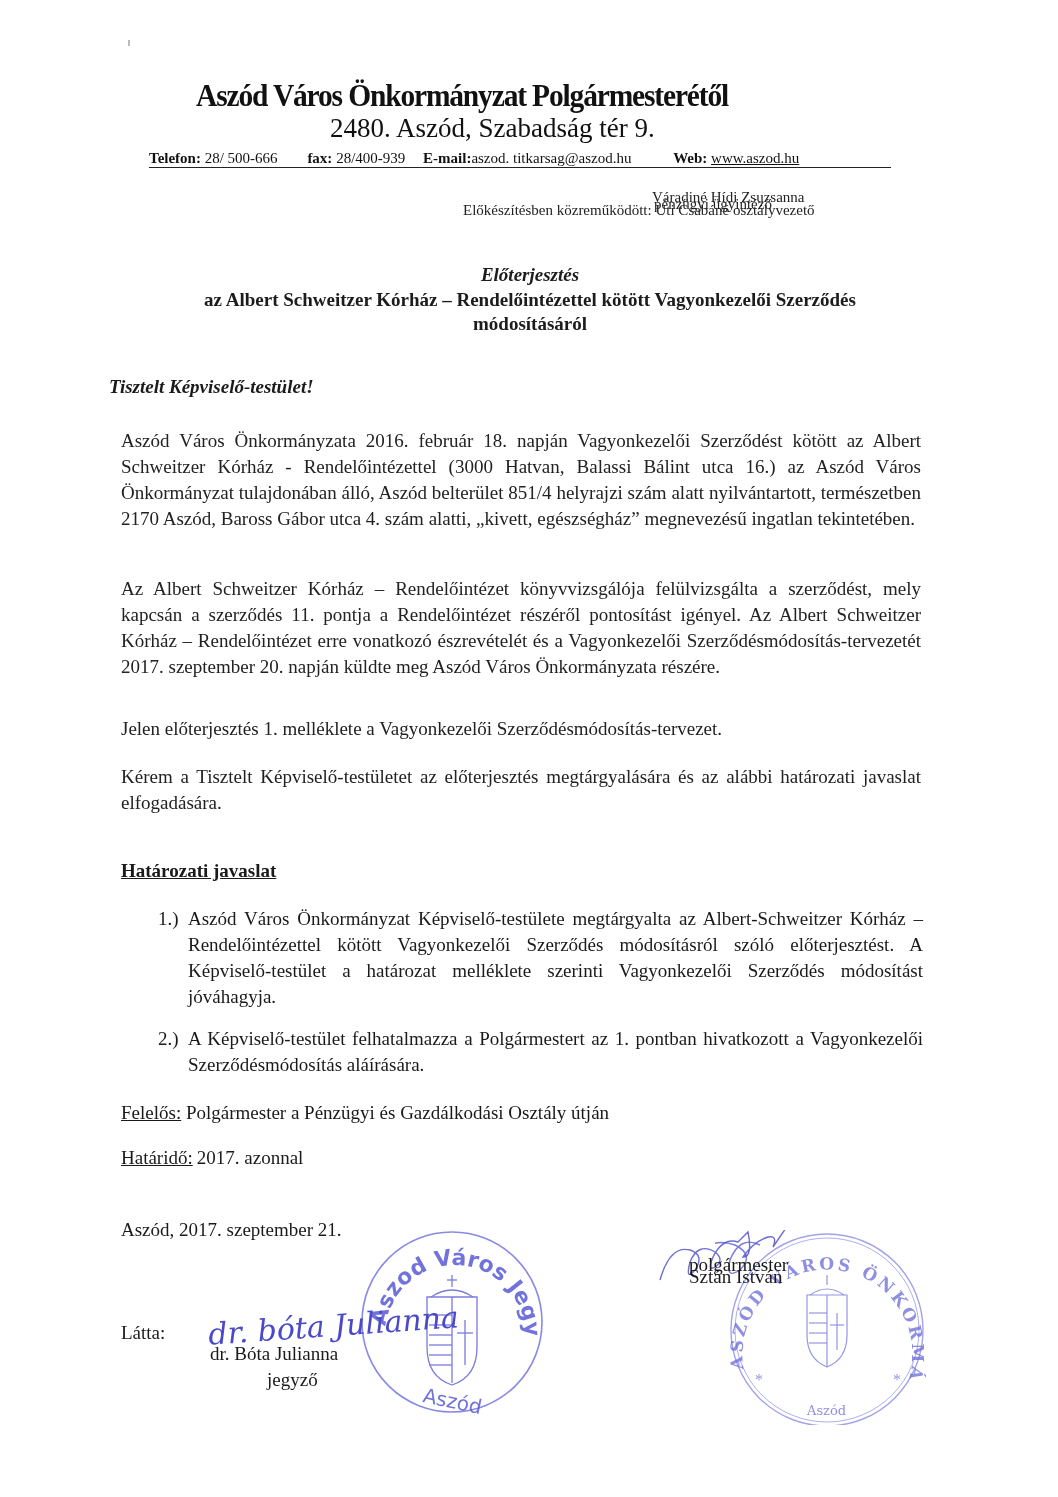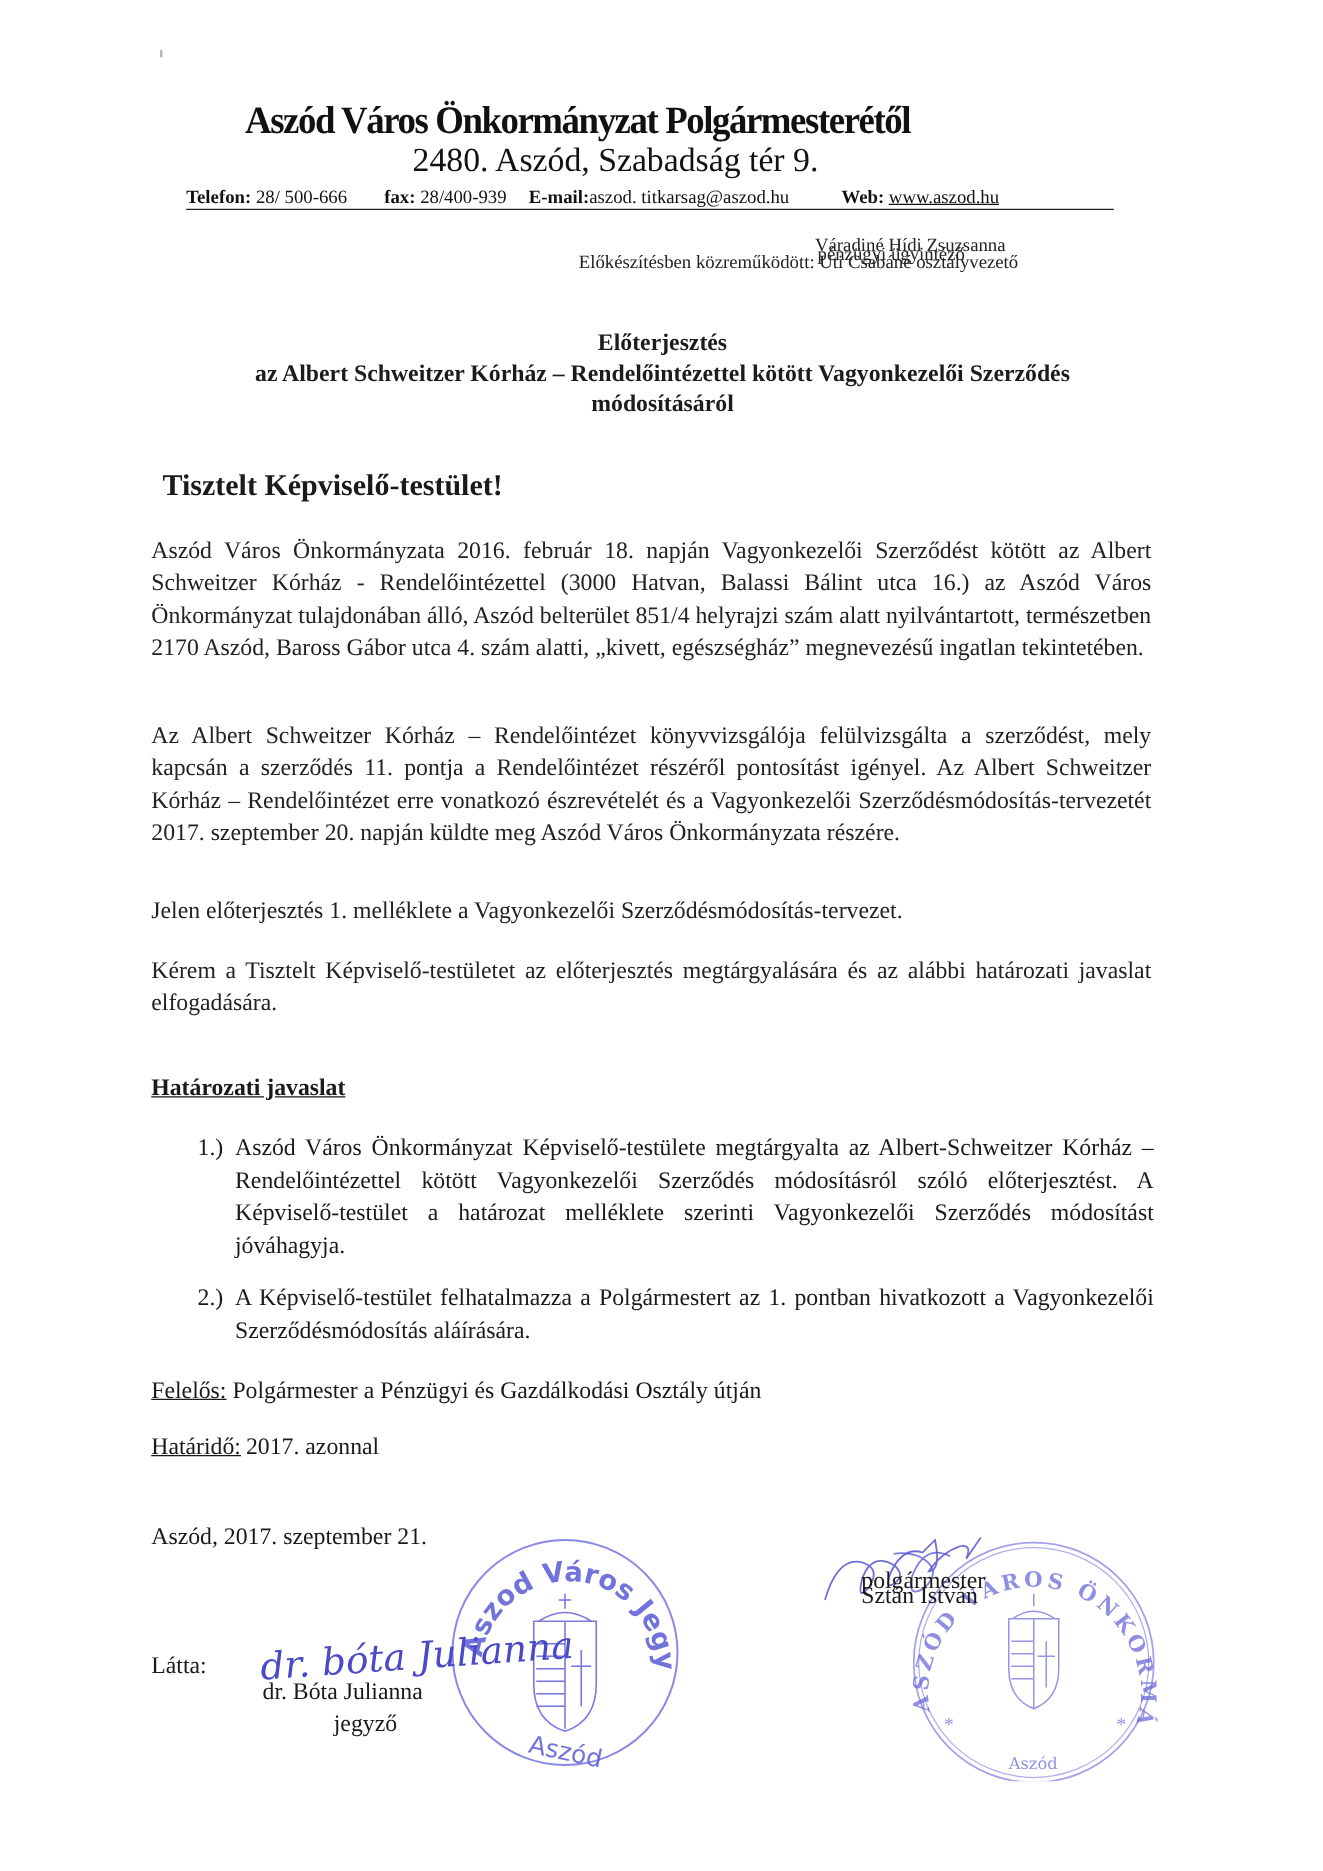--- a/index.html
+++ b/index.html
@@ -15,21 +15,21 @@
   .lh-contact b { font-weight:bold; }
   .lh-contact .gap { display:inline-block; width:26px; }
   .lh-rule { position:absolute; left:149px; top:167px; width:742px; height:1px; background:#222; }
   .prep { font-size:15px; color:#222; }
 
   
   .title-block { position:absolute; left:150px; width:760px; text-align:center; font-size:19px; font-weight:bold; color:#1c1c1c; }
 
   
   .body-text { position:absolute; left:121px; width:800px; font-size:19px; line-height:26px; text-align:justify; color:#222; }
-  .salute { position:absolute; left:130px; top:376px; font-size:24px; font-weight:bold; }
+  .salute { position:absolute; left:109px; top:376px; font-size:19px; font-weight:bold;font-style:italic; }
 
   .section-head { position:absolute; left:121px; top:860px; font-size:19px; font-weight:bold; text-decoration:underline; }
 
   .item { position:absolute; left:158px; width:765px; font-size:19px; line-height:26px; }
   .item .num { position:absolute; left:0; top:0; }
   .item .txt { position:absolute; left:30px; width:735px; text-align:justify; text-align-last:left; }
 
   .resp { position:absolute; left:121px; font-size:19px; }
   .resp u { text-decoration:underline; }
 
@@ -62,21 +62,21 @@
   </div>
   <div class="lh-rule"></div>
 
   <div class="abs prep" style="left:463px; top:170px;margin-top:32px;">
     <span>Előkészítésben közreműködött:</span>
     <span>Uti Csabáné  osztályvezető</span>
   </div>
   <div class="abs prep" style="left:652px; top:189px;">Váradiné Hídi Zsuzsanna</div>
   <div class="abs prep" style="left:654px; top:196px;">pénzügyi ügyintéző</div>
 
-  <div class="title-block" style="top:264px;">Előterjesztés</div>
+  <div class="title-block" style="top:264px;font-style:italic;">Előterjesztés</div>
   <div class="title-block" style="top:289px; left:120px; width:820px;">az Albert Schweitzer Kórház – Rendelőintézettel kötött Vagyonkezelői Szerződés</div>
   <div class="title-block" style="top:313px;">módosításáról</div>
 
   <div class="salute">Tisztelt Képviselő-testület!</div>
 
   <div class="body-text" style="top:428px;">Aszód Város Önkormányzata 2016. február 18. napján Vagyonkezelői Szerződést kötött az Albert Schweitzer Kórház - Rendelőintézettel (3000 Hatvan, Balassi Bálint utca 16.) az Aszód Város Önkormányzat tulajdonában álló, Aszód belterület 851/4 helyrajzi szám alatt nyilvántartott, természetben 2170 Aszód, Baross Gábor utca 4. szám alatti, „kivett, egészségház” megnevezésű ingatlan tekintetében.</div>
   <div class="body-text" style="top:576px;">Az Albert Schweitzer Kórház – Rendelőintézet könyvvizsgálója felülvizsgálta a szerződést, mely kapcsán a szerződés 11. pontja a Rendelőintézet részéről pontosítást igényel. Az Albert Schweitzer Kórház – Rendelőintézet erre vonatkozó észrevételét és a Vagyonkezelői Szerződésmódosítás-tervezetét 2017. szeptember 20. napján küldte meg Aszód Város Önkormányzata részére.</div>
   <div class="body-text" style="top:716px;">Jelen előterjesztés 1. melléklete a Vagyonkezelői Szerződésmódosítás-tervezet.</div>
   <div class="body-text" style="top:764px;">Kérem a Tisztelt Képviselő-testületet az előterjesztés megtárgyalására és az alábbi határozati javaslat elfogadására.</div>
 

